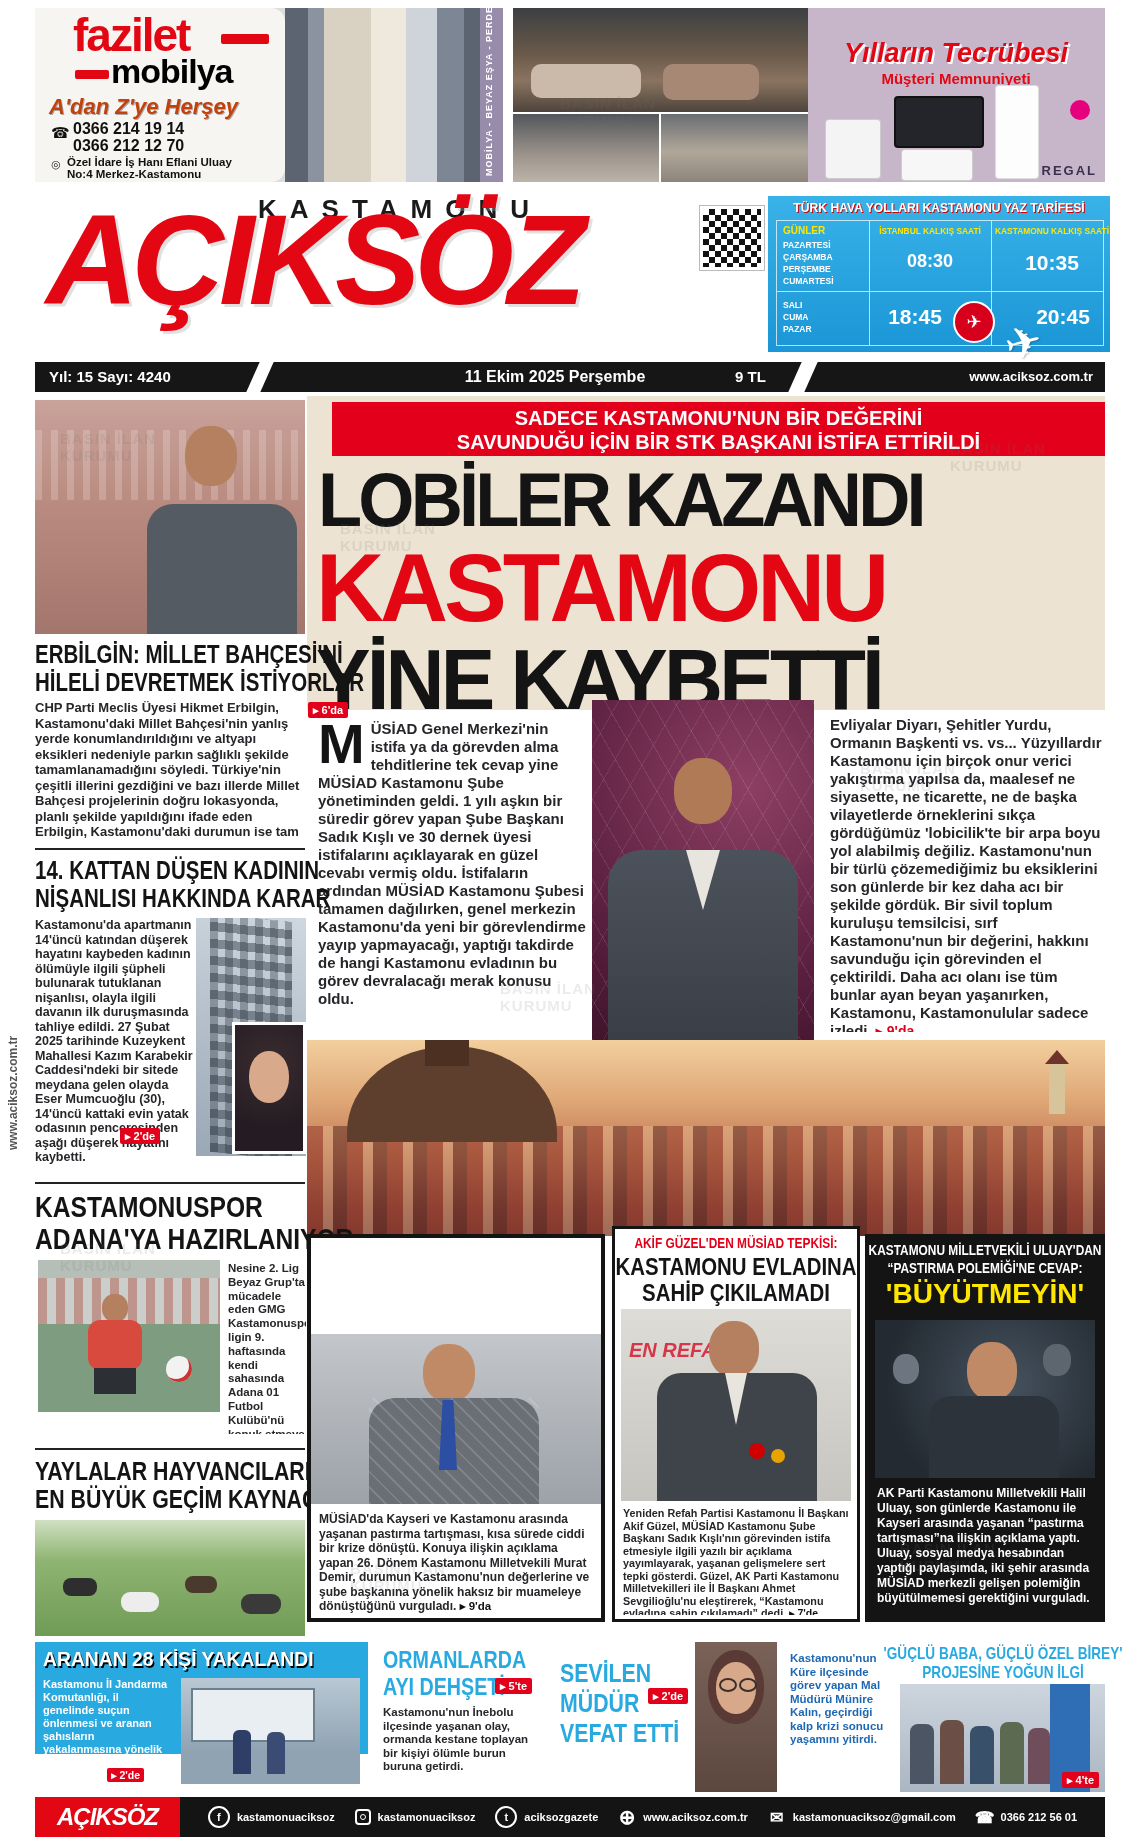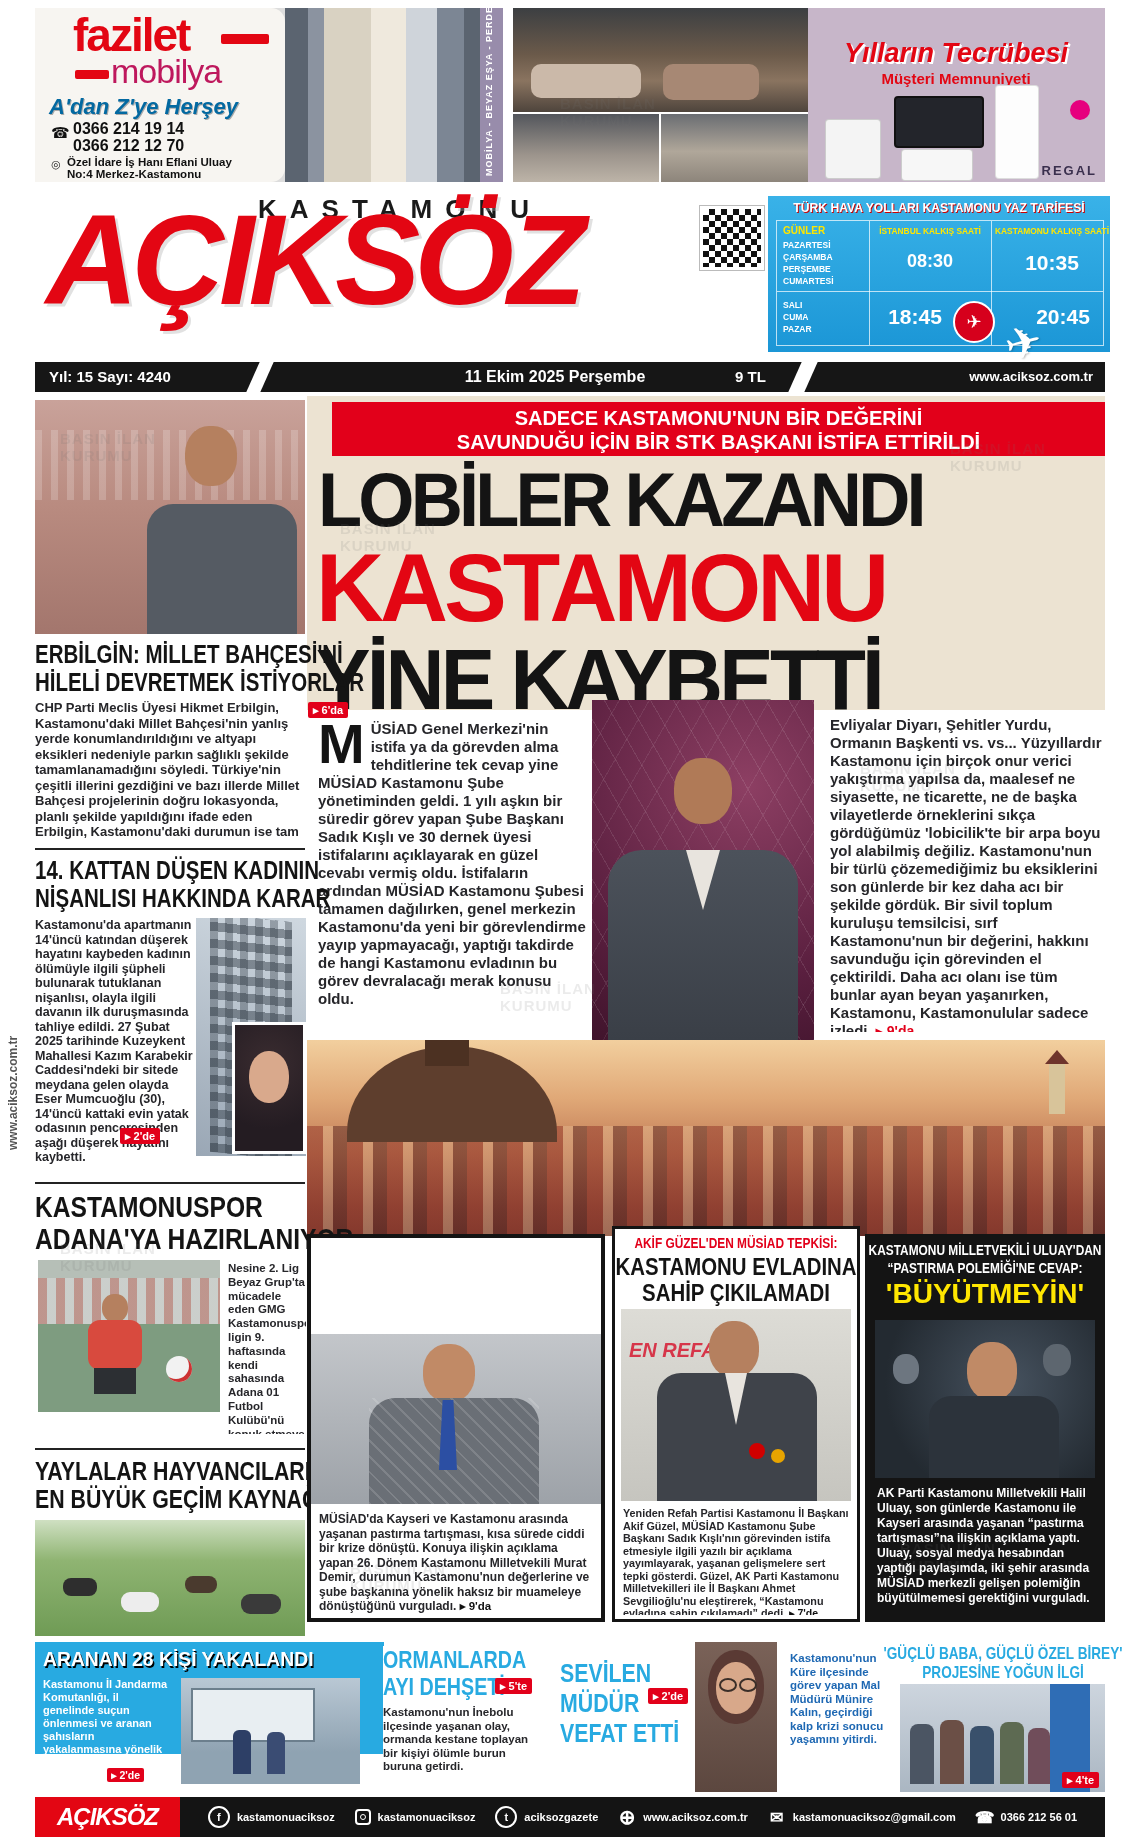--- a/index.html
+++ b/index.html
@@ -46,23 +46,23 @@
 KURUMU</div>
   <div class="wm" style="left:900px;top:1540px;">BASIN İLAN
 KURUMU</div>
 
   <div class="abs" style="left:6px;top:1150px;transform:rotate(-90deg);transform-origin:0 0;color:#555;font-size:12px;font-weight:700;">www.aciksoz.com.tr</div>
 
   <div class="abs" style="left:35px;top:8px;width:468px;height:174px;background:#ddd;">
     <div class="abs" style="left:0;top:0;width:250px;height:174px;background:#f7f5f1;border-radius:0 14px 14px 0;">
       <div class="abs nw" style="left:38px;top:0px;color:#e30613;font-size:46px;font-weight:900;letter-spacing:-2px;">fazilet</div>
       <div class="abs" style="left:186px;top:26px;width:48px;height:10px;background:#e30613;border-radius:2px;"></div>
-      <div class="abs nw" style="left:76px;top:44px;color:#be185d;font-size:34px;font-weight:400;letter-spacing:-1px;">mobilya</div>
+      <div class="abs nw" style="left:76px;top:44px;color:#000000;font-size:34px;font-weight:700;letter-spacing:-1px;">mobilya</div>
       <div class="abs" style="left:40px;top:62px;width:34px;height:9px;background:#e30613;border-radius:2px;"></div>
-      <div class="abs nw" style="left:14px;top:86px;color:#0369a1;font-size:22px;font-weight:900;font-style:italic;text-shadow:1px 1px 0 #aaa;">A'dan Z'ye Herşey</div>
+      <div class="abs nw" style="left:14px;top:86px;color:#c2410c;font-size:22px;font-weight:900;font-style:italic;text-shadow:1px 1px 0 #aaa;">A'dan Z'ye Herşey</div>
       <div class="abs" style="left:16px;top:116px;font-size:15px;color:#111;">☎</div>
       <div class="abs nw" style="left:38px;top:112px;color:#111;font-size:16px;font-weight:900;">0366 214 19 14</div>
       <div class="abs nw" style="left:38px;top:129px;color:#111;font-size:16px;font-weight:900;">0366 212 12 70</div>
       <div class="abs" style="left:16px;top:150px;font-size:11px;color:#111;">◎</div>
       <div class="abs nw" style="left:32px;top:148px;color:#111;font-size:11.5px;font-weight:700;">Özel İdare İş Hanı Eflani Uluay</div>
       <div class="abs nw" style="left:32px;top:160px;color:#111;font-size:11.5px;font-weight:700;">No:4  Merkez-Kastamonu</div>
     </div>
     <div class="ph" style="left:250px;top:0;width:195px;height:174px;background:linear-gradient(90deg,#5b6470 0 12%,#8b93a0 12% 20%,#d9d2c2 20% 44%,#efe9dd 44% 62%,#cfd4da 62% 78%,#7c8694 78% 92%,#5b6470 92%);">
       <div class="abs" style="left:0;top:0;width:100%;height:36px;background:radial-gradient(ellipse at 50% -20px,#3e4document65 55%,#77808d 56%,transparent 57%);"></div>
     </div>
@@ -249,21 +249,21 @@
     <div class="abs nw" style="left:50%;top:44px;transform:translateX(-50%);color:#ffe600;font-size:28px;font-weight:900;">'BÜYÜTMEYİN'</div>
     <div class="ph" style="left:10px;top:86px;width:220px;height:158px;background:radial-gradient(circle at 60% 40%,#46525f,#232a31 75%);">
       <div class="abs" style="left:18px;top:34px;width:26px;height:30px;border-radius:46%;background:#6d7680;"></div>
       <div class="abs" style="left:168px;top:24px;width:28px;height:32px;border-radius:46%;background:#5d666f;"></div>
       <div class="abs" style="left:92px;top:22px;width:50px;height:58px;border-radius:46%;background:#c08a66;"></div>
       <div class="abs" style="left:54px;top:76px;width:130px;height:82px;border-radius:22px 22px 0 0;background:#2c333b;"></div>
     </div>
     <div class="abs" style="left:12px;top:252px;width:216px;height:128px;color:#fff;font-size:12px;line-height:15px;font-weight:700;overflow:hidden;">AK Parti Kastamonu Milletvekili Halil Uluay, son günlerde Kastamonu ile Kayseri arasında yaşanan “pastırma tartışması”na ilişkin açıklama yaptı. Uluay, sosyal medya hesabından yaptığı paylaşımda, iki şehir arasında MÜSİAD merkezli gelişen polemiğin büyütülmemesi gerektiğini vurguladı.</div>
   </div>
 
-  <div class="abs" style="left:35px;top:1642px;width:333px;height:112px;background:#28aae1;padding-left:16px;">
+  <div class="abs" style="left:35px;top:1642px;width:333px;height:112px;background:#28aae1;">
     <div class="abs nw" style="left:8px;top:5px;color:#fff;font-size:21px;font-weight:900;text-shadow:1.5px 1.5px 0 #000;transform:scaleX(.92);transform-origin:0 0;">ARANAN 28 KİŞİ YAKALANDI</div>
     <div class="abs" style="left:8px;top:36px;width:130px;height:106px;color:#fff;font-size:11px;line-height:13px;font-weight:700;overflow:hidden;">
       <span>Kastamonu İl Jandarma Komutanlığı, il genelinde suçun önlenmesi ve aranan şahısların yakalanmasına yönelik çalışmalarını aralıksız sürdürüyor.</span>
       <span style="background:#e2001a;color:#fff;font-weight:900;font-size:10.5px;padding:1px 4px;border-radius:2px;">▸ 2'de</span>
     </div>
     <div class="ph" style="left:146px;top:36px;width:179px;height:106px;background:linear-gradient(180deg,#b9c8d4,#8fa3b2 70%);">
       <div class="abs" style="left:10px;top:10px;width:120px;height:50px;background:#e8eef2;border:2px solid #6c7f8d;"></div>
       <div class="abs" style="left:52px;top:52px;width:18px;height:44px;border-radius:6px 6px 0 0;background:#2d3f66;"></div>
       <div class="abs" style="left:86px;top:54px;width:18px;height:42px;border-radius:6px 6px 0 0;background:#3a4c73;"></div>
     </div>

